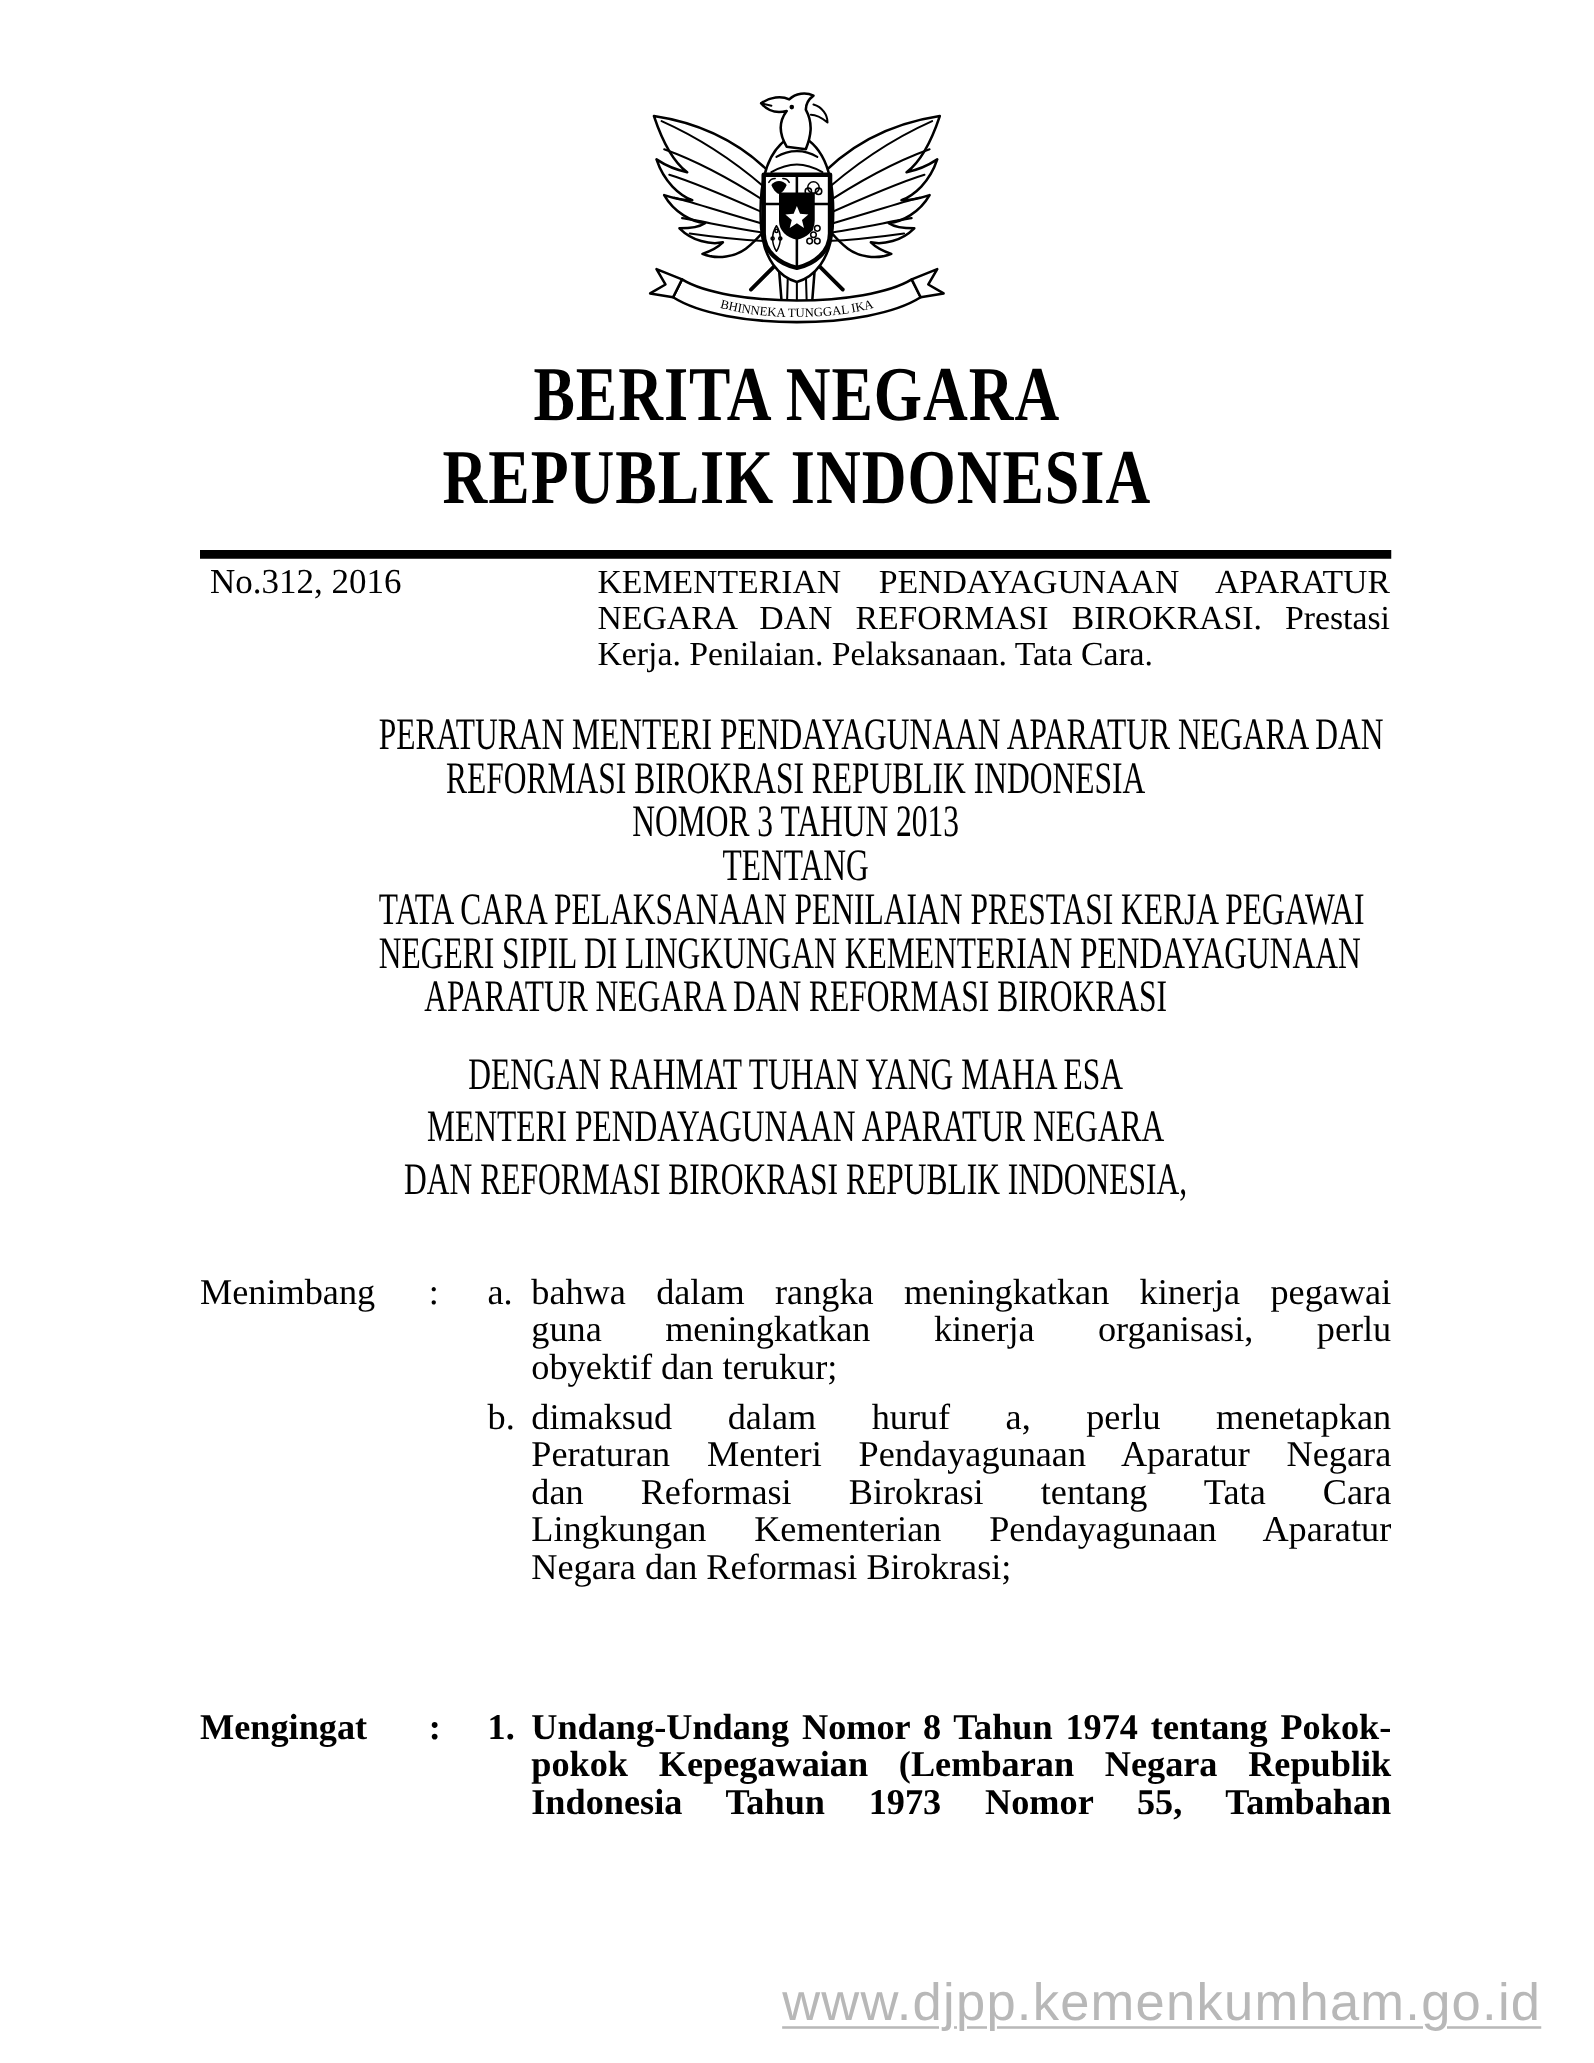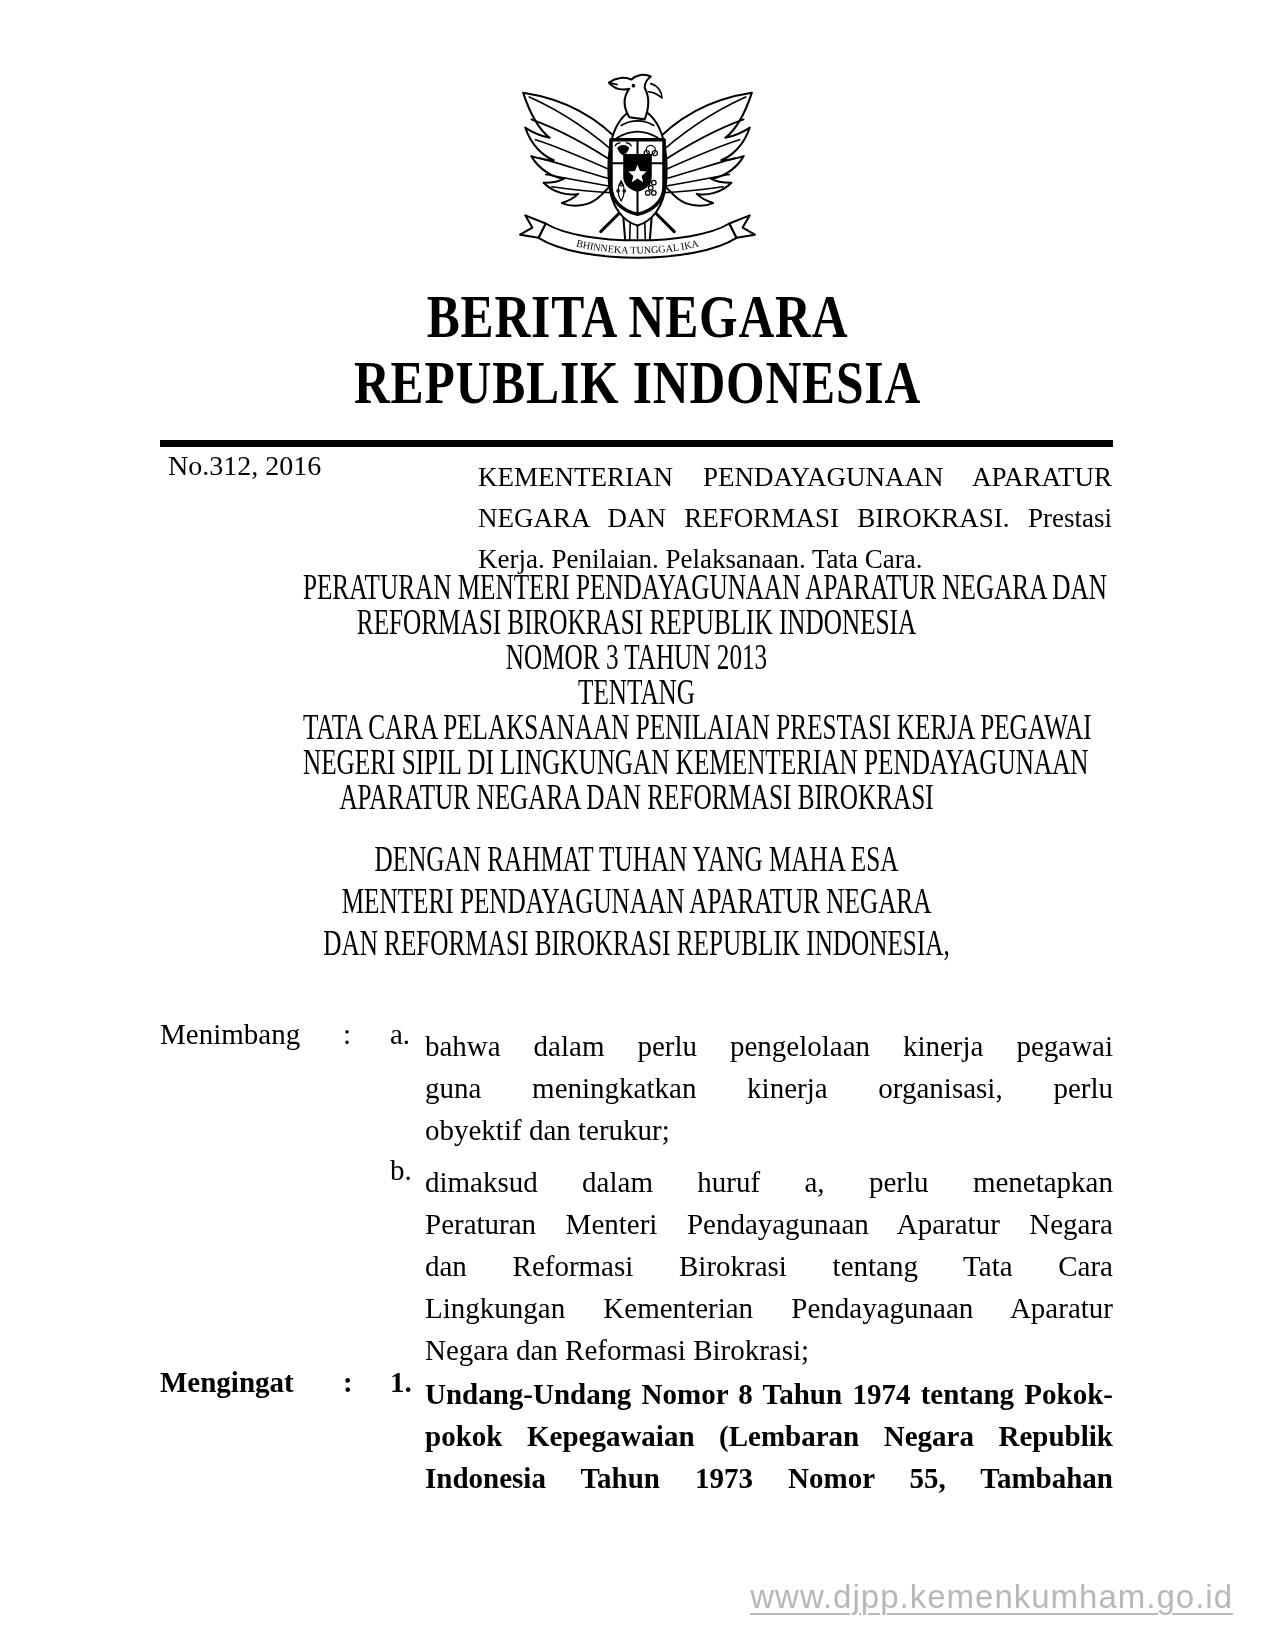--- a/index.html
+++ b/index.html
@@ -39,28 +39,28 @@
     font-size:29px; line-height:30px;
   }
   .menimbang { top:1019px; }
   .mengingat { top:1367px;font-weight:bold; }
   .c-label  { grid-column:1; }
   .c-colon  { grid-column:2; }
   .c-marker { grid-column:3; }
   .c-text   { grid-column:4; }
   .mt { margin-top:10px; }
 
-  .jline { text-align:justify; text-align-last:justify;margin-top:12px; }
+  .jline { text-align:justify; text-align-last:justify; }
   .jline-last { text-align-last:left; }
   .cline { text-align:center; }
 
   .watermark {
     position:absolute; top:1578px; right:42px;
     font-family:"Liberation Sans","DejaVu Sans",sans-serif;
-    font-size:33px; color:#b8b8b8; letter-spacing:1px;
+    font-size:42px; color:#b8b8b8; letter-spacing:1px;
     text-decoration:underline; text-decoration-thickness:2px;
     text-underline-offset:5px;
   }
 </style>
 </head>
 <body>
 
 <div class="page">
 
   <svg class="emblem" viewBox="0 0 240 200" width="245" height="205" aria-hidden="true">
@@ -154,21 +154,21 @@
       <div class="cline">DENGAN RAHMAT TUHAN YANG MAHA ESA</div>
       <div class="cline">MENTERI PENDAYAGUNAAN APARATUR NEGARA</div>
       <div class="cline">DAN REFORMASI BIROKRASI REPUBLIK INDONESIA,</div>
     </div>
 
   <div class="clause menimbang">
     <div class="c-label">Menimbang</div>
     <div class="c-colon">:</div>
     <div class="c-marker">a.</div>
     <div class="c-text">
-        <div class="jline">bahwa dalam perlu pengelolaan kinerja pegawai</div>
+        <div class="jline">bahwa dalam rangka meningkatkan kinerja pegawai</div>
         <div class="jline">guna meningkatkan kinerja organisasi, perlu</div>
         <div class="jline jline-last">obyektif dan terukur;</div>
       </div>
     <div class="c-marker mt">b.</div>
     <div class="c-text mt">
         <div class="jline">dimaksud dalam huruf a, perlu menetapkan</div>
         <div class="jline">Peraturan Menteri Pendayagunaan Aparatur Negara</div>
         <div class="jline">dan Reformasi Birokrasi tentang Tata Cara</div>
         <div class="jline">Lingkungan Kementerian Pendayagunaan Aparatur</div>
         <div class="jline jline-last">Negara dan Reformasi Birokrasi;</div>

